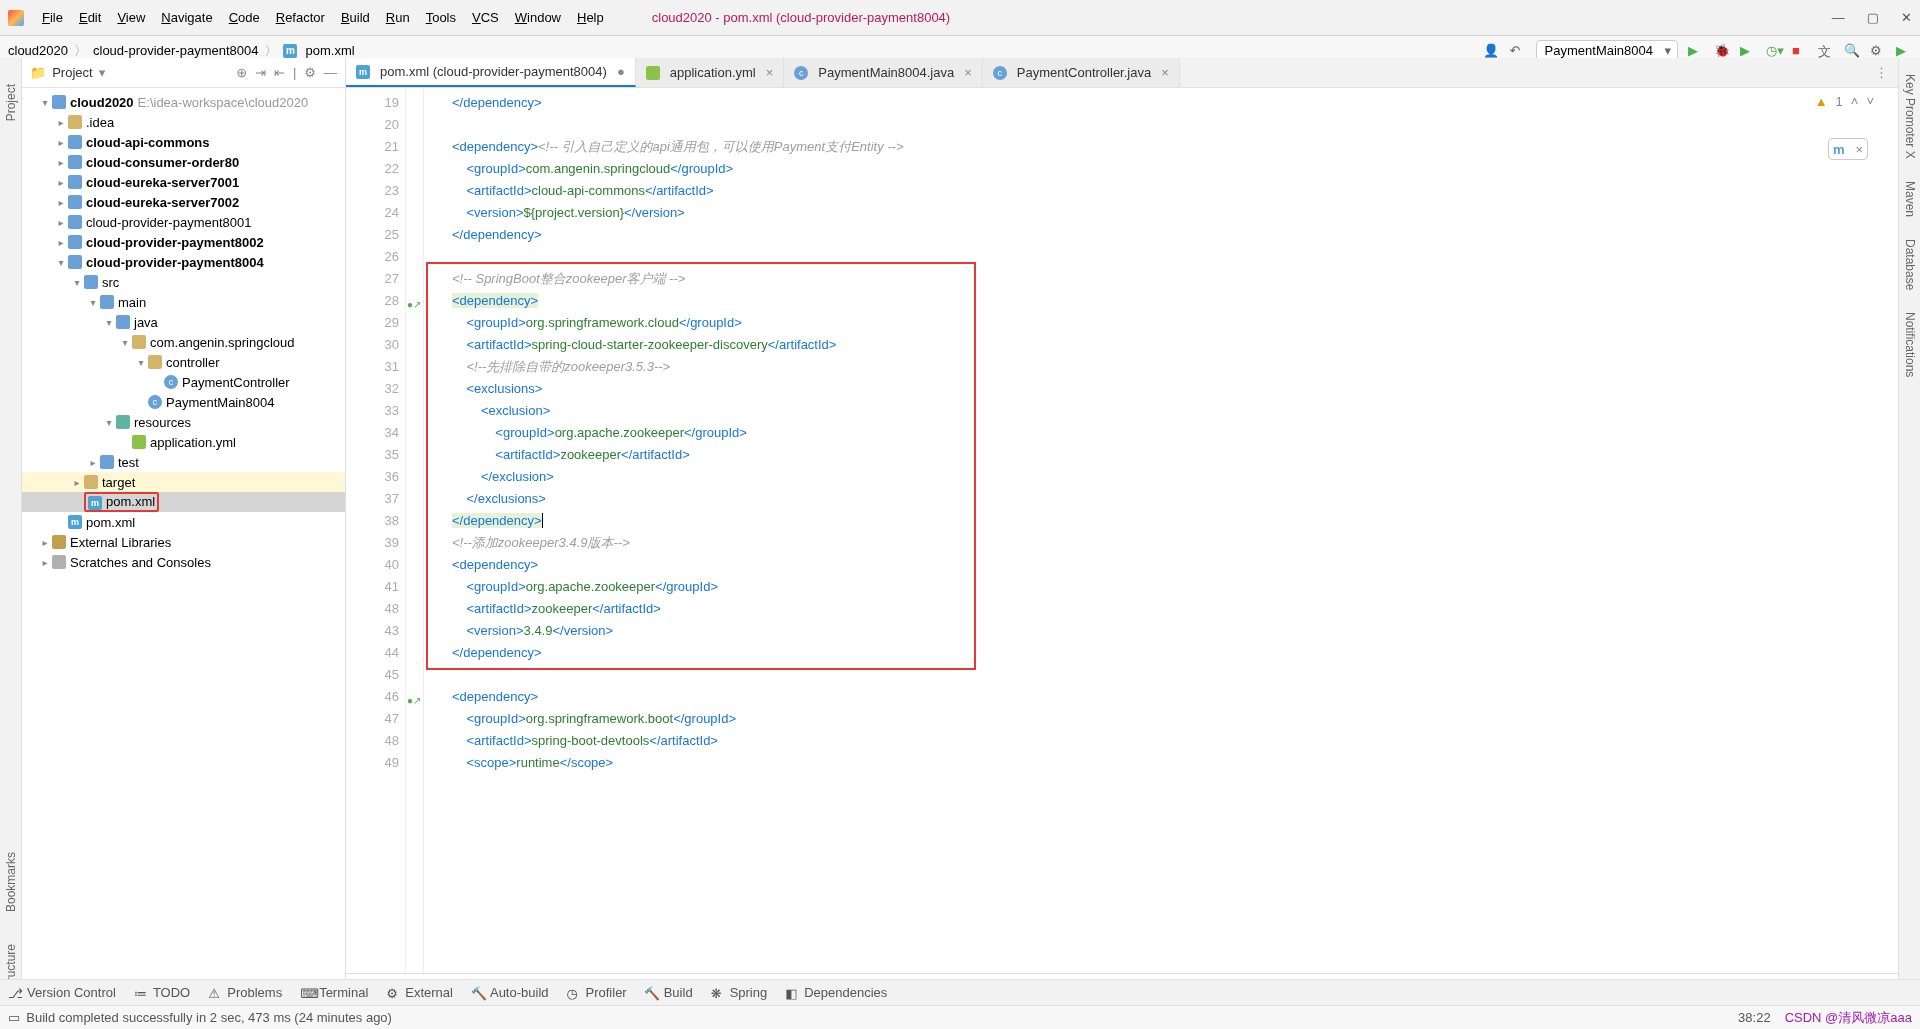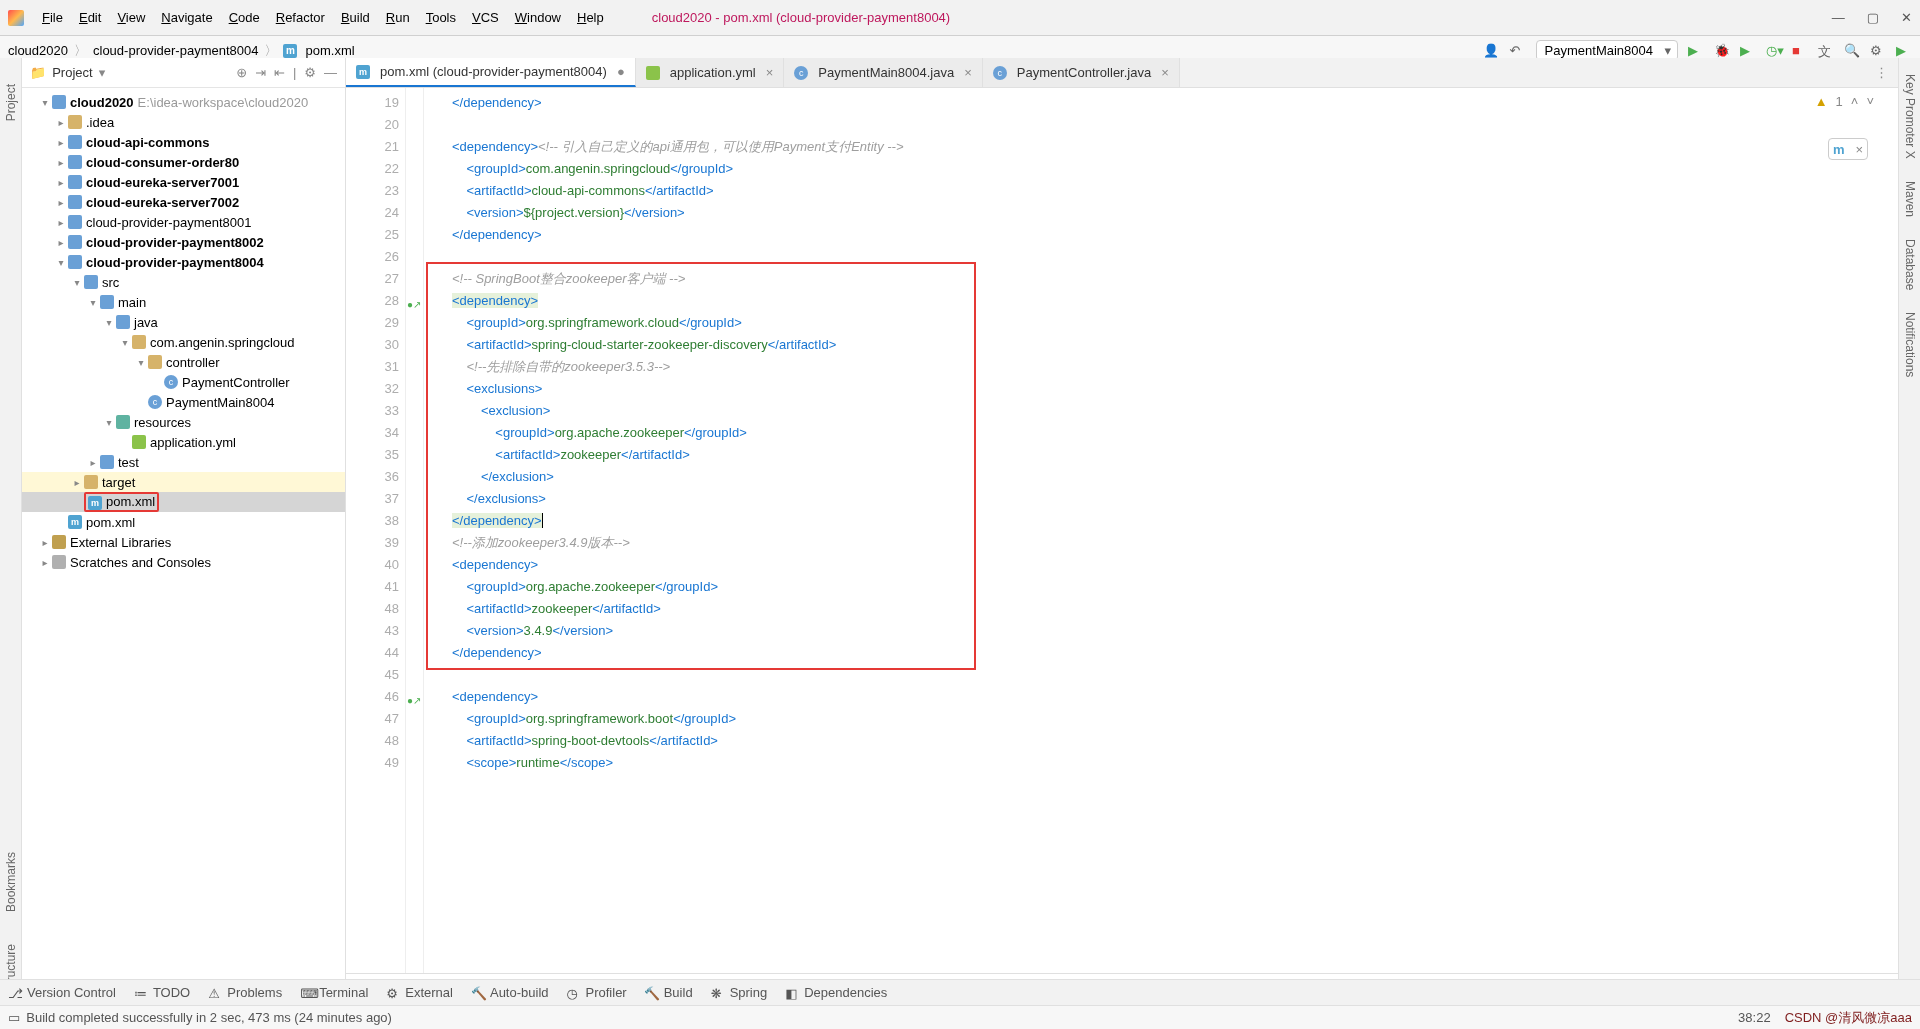--- a/index.html
+++ b/index.html
@@ -449,15 +449,15 @@
       <span class="tw-ico">◧</span>
       <span>Dependencies</span>
     </div>
   </div>
 
 <div class="statusbar">
   <span style="margin-right:6px">▭</span>
   <span>Build completed successfully in 2 sec, 473 ms (24 minutes ago)</span>
   <div class="sb-right">
     <span>38:22</span>
-    <span style="color:#7f1d1d">CSDN @清风微凉aaa</span>
+    <span style="color:#a21caf">CSDN @清风微凉aaa</span>
   </div>
 </div>
 
 </body></html>

